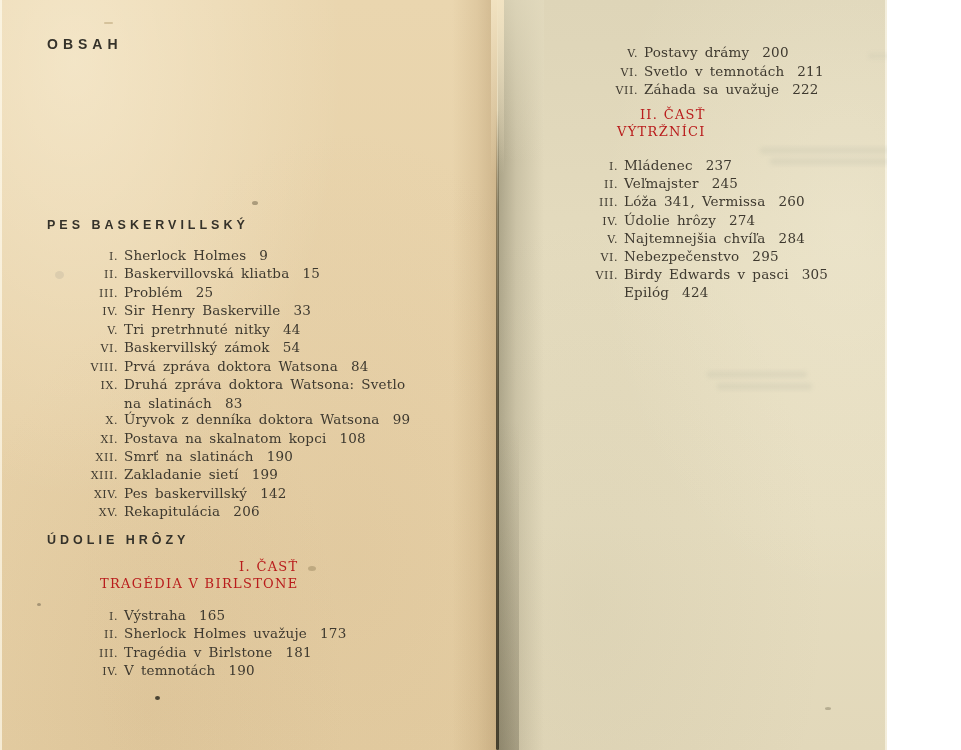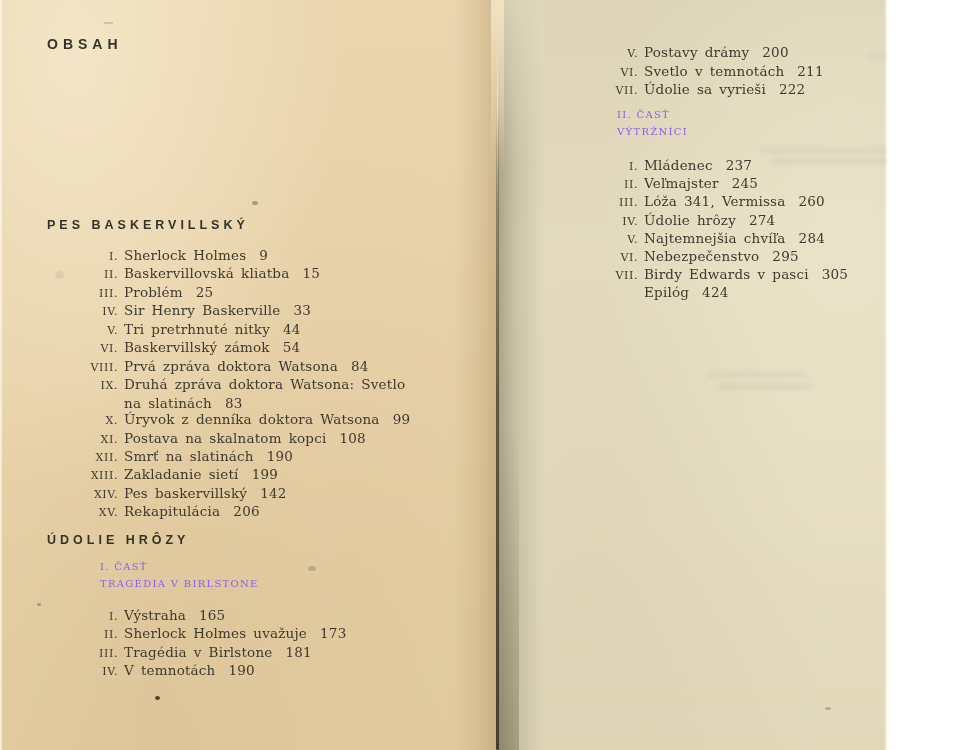--- a/index.html
+++ b/index.html
@@ -37,28 +37,28 @@
   #fold-deep-bottom{left:497px;top:420px;width:22px;height:330px;
     background:linear-gradient(to bottom,rgba(70,64,44,0),rgba(70,64,44,0.28));}
   #edge-left{left:0;top:0;width:2px;height:100%;background:rgba(255,252,240,0.65);}
   #edge-right{right:0;top:0;width:2px;height:100%;background:rgba(255,252,242,0.6);}
   
   .txt{position:absolute;z-index:5;}
   .h-sans{font-family:"Liberation Sans",sans-serif;font-weight:700;color:#35322a;}
   #obsah{left:47px;top:36px;font-size:14px;letter-spacing:5px;}
   #h-book1{left:47px;top:218px;font-size:12.5px;letter-spacing:4px;}
   #h-book2{left:47px;top:533px;font-size:12.5px;letter-spacing:4px;}
-  .sub{font-size:10px;letter-spacing:1.3px;line-height:16.5px;color:#8b5cf6;}
+  .sub{font-size:13px;letter-spacing:1.3px;line-height:16.5px;color:#b91c1c;text-align:right;}
   #sub-left{left:100px;top:559px;}
   #sub-right{left:617px;top:107px;}
   .chaplist{font-size:13.5px;line-height:16.45px;word-spacing:2.5px;letter-spacing:0.2px;width:375px;}
   #list1{left:47px;top:247px;}
   #list2{left:47px;top:607px;}
   #rlist1{left:567px;top:44px;line-height:17.5px;}
-  #rlist2{left:567px;top:157px;line-height:17.2px;}
+  #rlist2{left:547px;top:157px;line-height:17.2px;}
   .chap{padding-left:77px;text-indent:-77px;}
   .num{display:inline-block;width:71px;text-align:right;font-size:11px;letter-spacing:0.6px;margin-right:6px;text-indent:0;}
   .pg{margin-left:13px;}
   
   .ghost{position:absolute;z-index:3;background:#9aa191;opacity:0.14;filter:blur(2px);border-radius:3px;pointer-events:none;}
   #ghost-0{left:868px;top:53px;width:78px;height:6px;opacity:0.10;}
   #ghost-1a{left:760px;top:147px;width:145px;height:7px;}
   #ghost-1b{left:770px;top:158px;width:120px;height:7px;}
   #ghost-2a{left:707px;top:371px;width:100px;height:7px;}
   #ghost-2b{left:717px;top:383px;width:95px;height:7px;}
@@ -131,21 +131,21 @@
   <div class="txt chaplist" id="list2">
     <div class="chap"><span class="num">I.</span><span>Výstraha</span><span class="pg">165</span></div>
     <div class="chap"><span class="num">II.</span><span>Sherlock Holmes uvažuje</span><span class="pg">173</span></div>
     <div class="chap"><span class="num">III.</span><span>Tragédia v Birlstone</span><span class="pg">181</span></div>
     <div class="chap"><span class="num">IV.</span><span>V temnotách</span><span class="pg">190</span></div>
   </div>
 
   <div class="txt chaplist" id="rlist1">
     <div class="chap"><span class="num">V.</span><span>Postavy drámy</span><span class="pg">200</span></div>
     <div class="chap"><span class="num">VI.</span><span>Svetlo v temnotách</span><span class="pg">211</span></div>
-    <div class="chap"><span class="num">VII.</span><span>Údolie sa vyrieši</span><span class="pg">222</span></div>
+    <div class="chap"><span class="num">VII.</span><span>Záhada sa uvažuje</span><span class="pg">222</span></div>
   </div>
 
   <div class="txt sub" id="sub-right">
     <div>II. ČASŤ</div>
     <div>VÝTRŽNÍCI</div>
   </div>
 
   <div class="txt chaplist" id="rlist2">
     <div class="chap"><span class="num">I.</span><span>Mládenec</span><span class="pg">237</span></div>
     <div class="chap"><span class="num">II.</span><span>Veľmajster</span><span class="pg">245</span></div>

